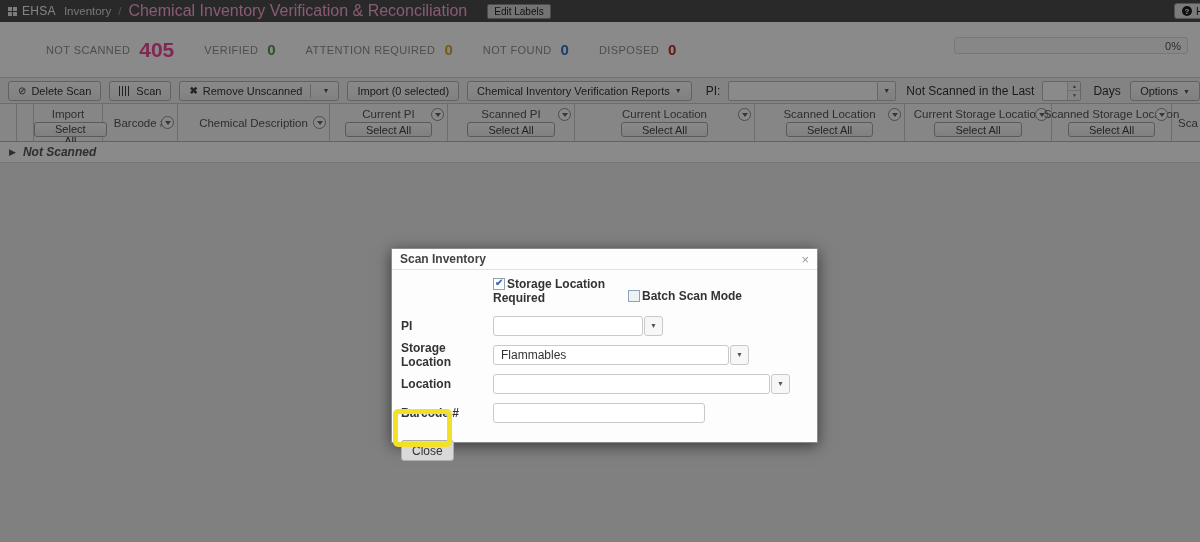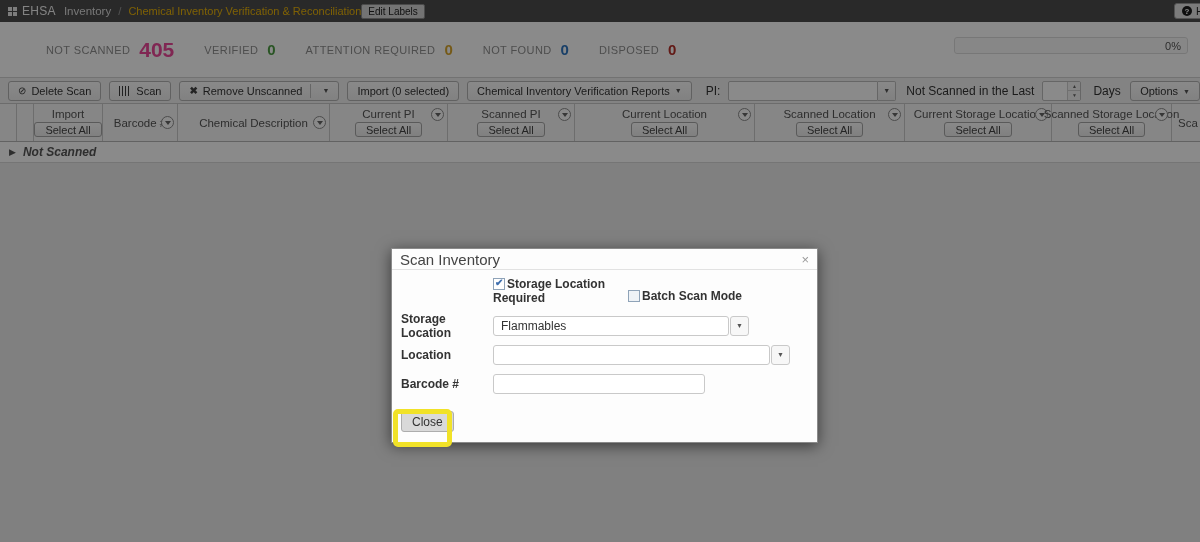--- a/index.html
+++ b/index.html
@@ -5,21 +5,21 @@
   * { margin:0; padding:0; box-sizing:border-box; }
   html,body { width:1200px; height:542px; overflow:hidden; font-family:"Liberation Sans",sans-serif; background:#ececec; position:relative; }
 
   
   .app-header { position:absolute; left:0; top:0; width:1200px; height:22px; background:#4d4d4d; display:flex; align-items:center; padding-left:8px; z-index:1; }
   .logo-grid { display:grid; grid-template-columns:4px 4px; grid-gap:1px; margin-right:5px; }
   .logo-grid i { width:4px; height:4px; background:#e8e8e8; display:block; }
   .brand { color:#f2f2f2; font-size:12px; margin-right:8px; letter-spacing:.3px; }
   .crumb-sec { color:#dcdcdc; font-size:11.5px; margin-right:7px; cursor:pointer; }
   .crumb-sep { color:#9a9a9a; font-size:11.5px; margin-right:7px; }
-  .crumb-title { color:#eab308; font-size:11px; margin-right:0; }
+  .crumb-title { color:#f9a8d4; font-size:16px; margin-right:20px; }
   .edit-labels-btn { background:#d5d5d5; border:1px solid #8b8b8b; border-radius:2px; font-size:10px; color:#222; padding:1px 6px; cursor:pointer; font-family:inherit; }
   .help-btn { position:absolute; right:-34px; top:3px; height:16px; background:#e4e4e4; border:1px solid #9a9a9a; border-radius:3px; display:flex; align-items:center; padding:0 7px; font-size:10.5px; color:#222; width:60px; cursor:pointer; }
   .help-ico { width:10px; height:10px; border-radius:50%; background:#1d1d1d; color:#fff; font-size:8px; font-weight:bold; display:flex; align-items:center; justify-content:center; margin-right:4px; flex:none; }
 
   
   .stats-bar { position:absolute; left:0; top:22px; width:1200px; height:55px; background:#ffffff; display:flex; align-items:center; padding-left:46px; }
   .stat-item { display:flex; align-items:center; margin-right:30px; }
   .stat-label { font-size:11px; color:#8f8f8f; letter-spacing:.4px; margin-right:9px; white-space:nowrap; }
   .stat-value { font-size:15px; font-weight:bold; }
   .stat-item:first-child .stat-value { font-size:21px; }
@@ -48,34 +48,34 @@
   
   .grid-header { position:absolute; left:0; top:104px; width:1234px; height:38px; background:#f7f7f7; border-bottom:1px solid #b5b5b5; display:flex; }
   .gcol { position:relative; height:100%; border-right:1px solid #c9c9c9; flex:none; }
   .gtop { display:flex; justify-content:center; align-items:center; height:17px; padding-top:3px; }
   .gcol.single .gtop { height:100%; padding-top:0; }
   .glabel { font-size:11.5px; color:#555; white-space:nowrap; }
   .gcol.single .glabel { }
   .ficon { position:absolute; top:4px; right:3px; width:13px; height:13px; border:1px solid #8d8d8d; border-radius:50%; background:#fdfdfd; display:flex; align-items:center; justify-content:center; cursor:pointer; }
   .gcol.single .ficon { top:12px; }
   .ficon::after { content:""; border-left:3px solid transparent; border-right:3px solid transparent; border-top:4px solid #666; }
-  .sel-all { display:block; margin:1px auto 0; height:15px; background:linear-gradient(#fefefe,#ececec); border:1px solid #a6a6a6; border-radius:3px; font-size:11px; color:#444; padding:0 10px; line-height:12px; cursor:pointer; font-family:inherit; }
+  .sel-all { display:block; margin:1px auto 0; height:15px; background:linear-gradient(#fefefe,#ececec); border:1px solid #a6a6a6; border-radius:3px; font-size:11px; color:#444; padding:0 20px; line-height:12px; cursor:pointer; font-family:inherit; }
   .gcol.last { border-right:none; }
   .gcol.last .glabel { position:absolute; left:6px; top:13px; }
   .group-row { position:absolute; left:0; top:142px; width:1200px; height:21px; background:#fff; border-bottom:1px solid #d8d8d8; display:flex; align-items:center; }
   .group-arrow { margin-left:9px; font-size:9px; color:#555; }
   .group-text { margin-left:7px; font-size:12px; font-weight:bold; font-style:italic; color:#555; }
 
   
   .dim-overlay { position:absolute; inset:0; background:rgba(0,0,0,0.46); z-index:40; }
 
   
   .modal { position:absolute; left:391px; top:248px; width:427px; height:195px; background:#fdfdfd; border:1px solid #8a8a8a; box-shadow:0 3px 14px rgba(0,0,0,.55); z-index:50; }
   .modal-titlebar { height:21px; border-bottom:1px solid #e2e2e2; display:flex; align-items:center; padding:0 8px; }
-  .modal-title { font-size:15px; color:#444; flex:1; }
+  .modal-title { font-size:12px; color:#444; flex:1;font-weight:bold; }
   .modal-x { font-size:13px; color:#9a9a9a; cursor:pointer; line-height:1; }
   .modal-body { position:relative; padding-top:6px; }
   .cb-row { position:relative; height:35px; }
   .cb-group { position:absolute; font-size:12px; font-weight:bold; color:#333; line-height:1.15; }
   .cb-group.first { left:101px; top:2px; width:112px; }
   .cb-group.second { left:236px; top:14px; white-space:nowrap; }
   .cbox { display:inline-block; width:12px; height:12px; border:1px solid #8fa3b8; background:#fff; vertical-align:-2px; margin-right:2px; position:relative; cursor:pointer; }
   .cbox.checked::after { content:"\2714"; position:absolute; left:1px; top:-2px; font-size:10px; color:#3f6fae; }
   .cbox.unchecked { background:#eef2f6; }
   .m-row { display:flex; align-items:center; height:29px; }
@@ -265,20 +265,27 @@
   <div class="modal-body">
     <div class="cb-row">
       <span class="cb-group first">
         <span class="cbox checked" id="cb-storage"></span><span>Storage Location Required</span>
       </span>
       <span class="cb-group second">
         <span class="cbox unchecked" id="cb-batch"></span><span>Batch Scan Mode</span>
       </span>
     </div>
     <div class="m-row">
+      <span class="m-label">PI</span>
+      <span class="m-combo">
+        <input style="width: 150px;" value="">
+        <span class="drop">▼</span>
+      </span>
+    </div>
+    <div class="m-row">
       <span class="m-label">Storage Location</span>
       <span class="m-combo">
         <input style="width: 236px;" value="Flammables">
         <span class="drop">▼</span>
       </span>
     </div>
     <div class="m-row">
       <span class="m-label">Location</span>
       <span class="m-combo">
         <input style="width: 277px;" value="">

